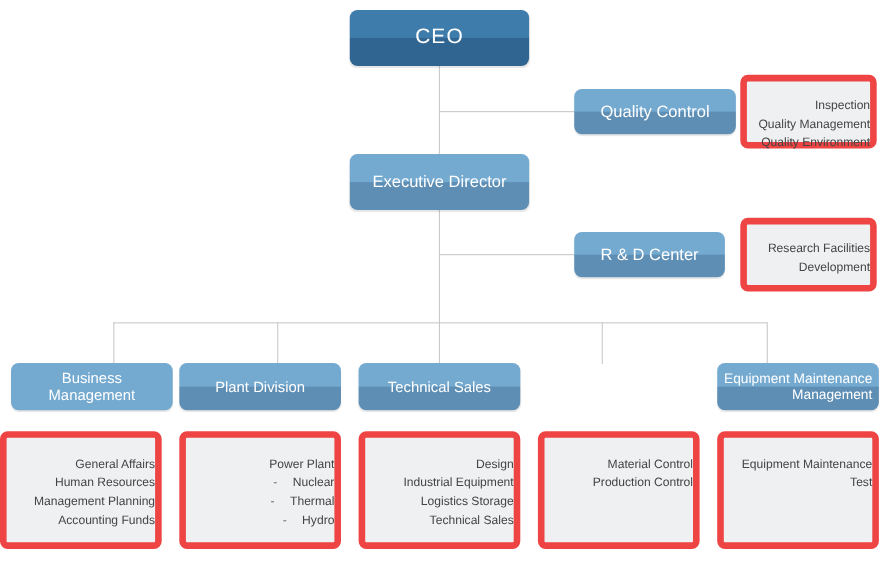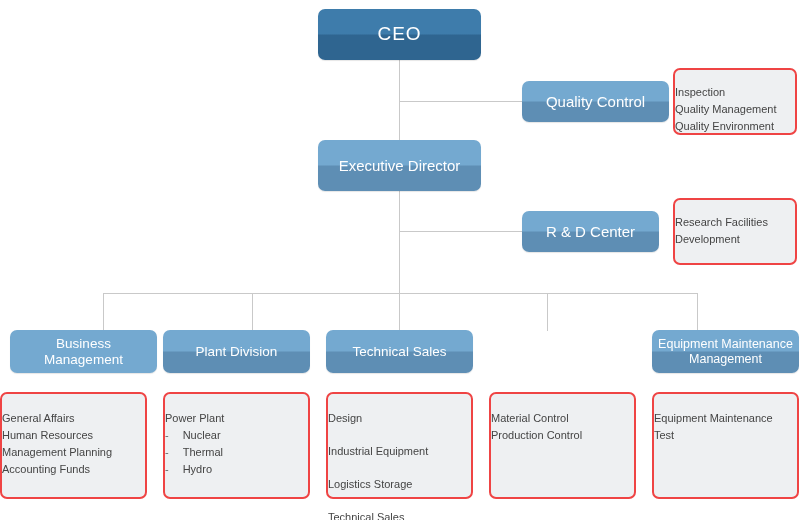--- a/index.html
+++ b/index.html
@@ -74,29 +74,29 @@
     top: 330px; width: 147px; height: 43px;
     font-size: 13.5px;
   }
   .node-dept.two-line { font-size: 12.5px; }
 
   
   .panel {
     position: absolute;
     box-sizing: border-box;
     background: #eef0f2;
-    border: 2px solid #ef4444;
+    border: 6px solid #ef4444;
     border-radius: 7px;
     color: #444444;
     font-size: 11px;
     line-height: 1.55;
     text-align: center;
     display: flex;
     flex-direction: column;
-    align-items: flex-start;
+    align-items: flex-end;
     padding-top: 14px;
   }
   .panel-qc {
     left: 673px; top: 68px; width: 124px; height: 67px;
   }
   .panel-rd {
     left: 673px; top: 198px; width: 124px; height: 67px;
   }
   .panel-dept {
     top: 392px; width: 147px; height: 107px;
@@ -169,31 +169,31 @@
       <span class="dash">-</span>
       <span>Thermal</span>
     </div>
     <div class="item sub">
       <span class="dash">-</span>
       <span>Hydro</span>
     </div>
   </div>
 
   <div class="node node-dept" style="left:326px;">Technical Sales</div>
-  <div class="panel panel-dept" style="left:326px;gap:16px;">
+  <div class="panel panel-dept" style="left:326px;">
     <div class="item">Design</div>
     <div class="item">Industrial Equipment</div>
     <div class="item">Logistics Storage</div>
     <div class="item">Technical Sales</div>
   </div>
 
   <div class="panel panel-dept" style="left:489px;">
     <div class="item">Material Control</div>
     <div class="item">Production Control</div>
   </div>
 
-  <div class="node node-dept two-line" style="left:652px;">Equipment Maintenance Management</div>
+  <div class="node node-dept two-line" style="left:652px;text-align:right;">Equipment Maintenance Management</div>
   <div class="panel panel-dept" style="left:652px;">
     <div class="item">Equipment Maintenance</div>
     <div class="item">Test</div>
   </div>
 
 </div>
 
 </body></html>

